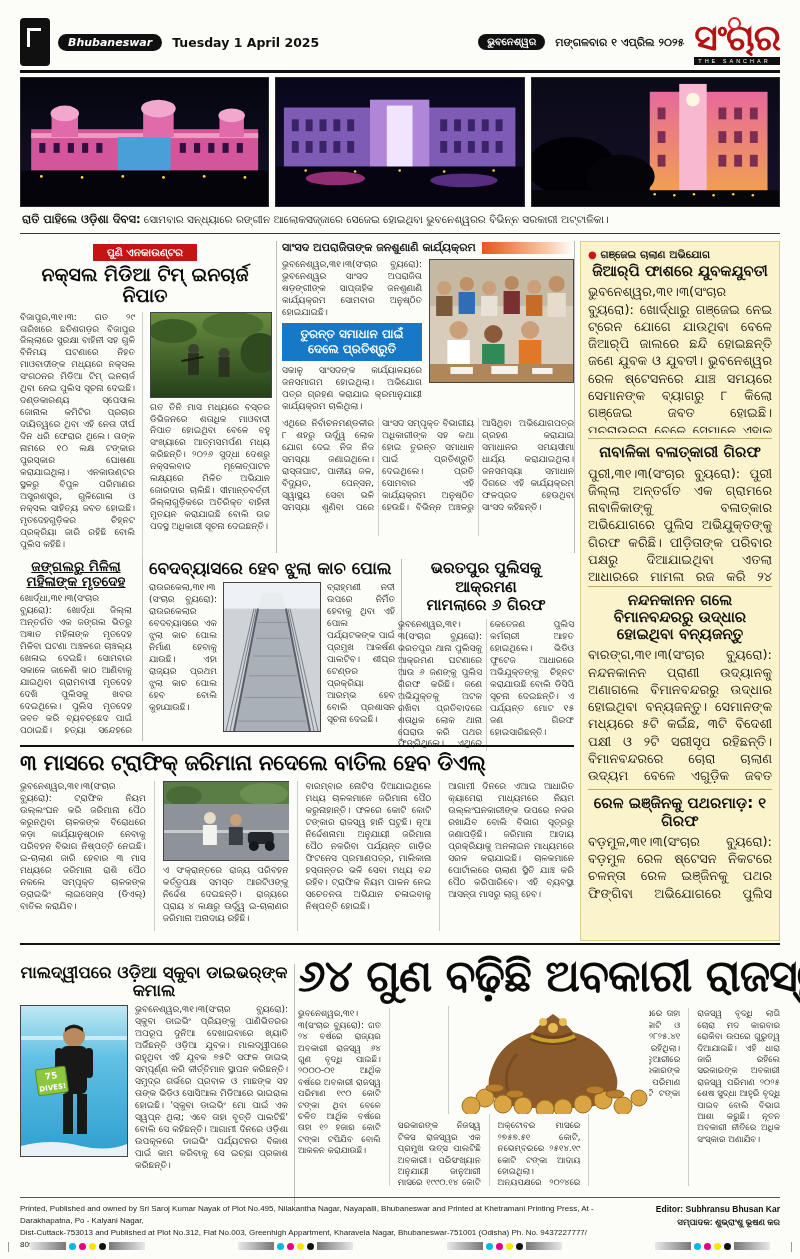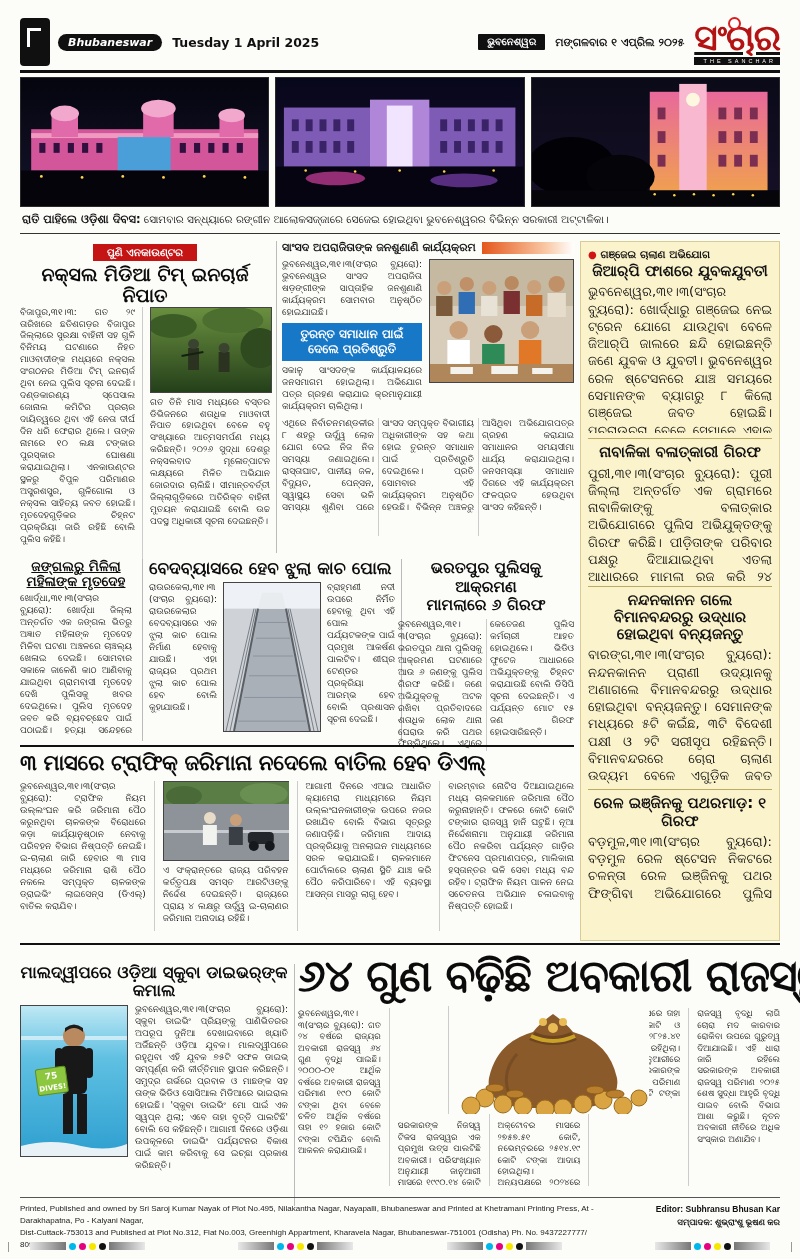--- a/index.html
+++ b/index.html
@@ -6,23 +6,23 @@
   #page{position:relative;width:800px;height:1259px;margin:0 auto;background:#fcfcf9;
         font-family:"DejaVu Sans",sans-serif;color:#111;overflow:hidden;}
   .abs{position:absolute;}
   
   .hdr{top:16px;left:20px;right:20px;height:52px;display:flex;align-items:center;}
   .corner{width:30px;height:48px;background:#101010;border-radius:4px;position:relative;flex:0 0 auto;}
   .corner span{position:absolute;left:7px;top:10px;width:11px;height:16px;border-left:3px solid #fff;border-top:3px solid #fff;}
   .pill{background:#101010;color:#fff;border-radius:9px;padding:2px 10px;font-size:11px;font-weight:bold;font-style:italic;margin-left:8px;white-space:nowrap;}
   .dateen{font-size:12.5px;font-weight:bold;margin-left:10px;white-space:nowrap;}
   .hdr-right{margin-left:auto;display:flex;align-items:center;gap:10px;}
-  .pill2{background:#101010;color:#fff;border-radius:1px;padding:2px 9px;font-size:10px;font-weight:bold;white-space:nowrap;}
+  .pill2{background:#101010;color:#fff;border-radius:8px;padding:2px 9px;font-size:10px;font-weight:bold;white-space:nowrap;}
   .dateod{font-size:11px;font-weight:bold;white-space:nowrap;}
-  .logo-wrap{text-align:right;position:relative;padding-top:2px;text-decoration:underline;}
+  .logo-wrap{text-align:left;position:relative;padding-top:2px;}
   .logo{font-size:36px;font-weight:bold;color:#b31312;line-height:0.95;letter-spacing:-1px;}
   .logo-dot{position:absolute;top:-2px;left:34px;width:9px;height:9px;border:2.5px solid #d81f1f;border-radius:50%;background:#fff;}
   .logo-sub{background:#101010;color:#fff;font-size:5.5px;letter-spacing:3px;padding:1px 4px;margin-top:1px;font-family:"Liberation Sans",sans-serif;}
   .rule1{top:70px;left:20px;right:20px;height:3px;background:#101010;}
   
   .photos{top:77px;left:20px;right:20px;height:130px;display:flex;gap:6px;}
   .photo{flex:1;border:1px solid #2a2a2a;overflow:hidden;background:#050510;}
   .photo svg{display:block;width:100%;height:100%;}
   .caption{top:212px;left:22px;right:20px;font-size:10.5px;}
   .caption b{font-size:11.5px;}
@@ -32,27 +32,27 @@
   .hl{font-weight:bold;color:#0b0b0b;line-height:1.12;}
   .ctr{text-align:center;}
   .redtag{display:inline-block;background:#c41414;color:#fff;font-weight:bold;font-size:10.5px;padding:2px 14px;}
   .bluebox{background:#1878c8;color:#fff;font-weight:bold;font-size:12px;text-align:center;padding:4px 2px;line-height:1.25;margin:4px 0;}
   .kickrow{display:flex;align-items:center;gap:6px;}
   .kick{font-weight:bold;font-size:11px;white-space:nowrap;}
   .kickbar{flex:1;height:12px;background:linear-gradient(90deg,#e4571b,#f9c9a6 70%,#fff);}
   
   .naxal{top:241px;left:20px;width:250px;height:312px;padding-right:6px;border-right:1px solid #bbb;}
   .naxal .hl{font-size:19px;margin-top:3px;}
-  .naxal-cols{display:flex;gap:7px;height:252px;}
+  .naxal-cols{display:flex;gap:7px;margin-top:5px;height:252px;}
   .naxal-cols .c1{flex:0 0 46%;}
   .naxal-cols .c2{flex:1;border-left:1px solid #ccc;padding-left:7px;}
   .naxal-cols .ph{width:100%;height:84px;border:1px solid #444;margin-bottom:4px;}
   .naxal-cols .ph svg{display:block;width:100%;height:100%;}
   
-  .hearing{top:241px;left:282px;width:292px;height:312px;padding-right:6px;border-right:1px solid #bbb;}
+  .hearing{top:241px;left:282px;width:292px;height:312px;border-right:1px solid #bbb;}
   .hearing .hl{font-size:23px;margin-top:3px;letter-spacing:-0.5px;}
   .hear-row{display:flex;gap:7px;margin-top:5px;}
   .hear-left{flex:0 0 140px;}
   .hear-ph{flex:1;height:122px;border:1px solid #444;}
   .hear-ph svg{display:block;width:100%;height:100%;}
   .hear-b2{margin-top:5px;columns:3;column-gap:8px;column-rule:1px solid #ccc;height:118px;}
   
   .yellow{top:241px;left:580px;width:200px;height:700px;background:#fbf3cb;border:1px solid #d8cc93;box-sizing:border-box;padding:6px 7px;overflow:hidden;}
   .ystory{border-bottom:1px solid #b9ab64;padding-bottom:5px;margin-bottom:5px;}
   .ystory:last-child{border-bottom:none;}
@@ -439,22 +439,22 @@
               <rect x="39" y="43" width="14" height="20" fill="#f2f2ee"></rect>
             <circle cx="72" cy="38" r="6" fill="#caa07a"></circle>
               <rect x="65" y="45" width="14" height="18" fill="#3a3f46"></rect>
             <rect x="84" y="50" width="26" height="12" rx="4" fill="#23272c"></rect>
             <circle cx="90" cy="64" r="5" fill="#15181c"></circle>
               <circle cx="106" cy="64" r="5" fill="#15181c"></circle>
           </svg>
         </div>
         <div class="bt">ଏ ସଂକ୍ରାନ୍ତରେ ରାଜ୍ୟ ପରିବହନ କର୍ତ୍ତୃପକ୍ଷ ସମସ୍ତ ଆରଟିଓଙ୍କୁ ନିର୍ଦ୍ଦେଶ ଦେଇଛନ୍ତି। ରାଜ୍ୟରେ ପ୍ରାୟ ୪ ଲକ୍ଷରୁ ଊର୍ଦ୍ଧ୍ୱ ଇ-ଚାଲାଣର ଜରିମାନା ଅନାଦାୟ ରହିଛି।</div>
       </div>
+      <div class="bt">ବାରମ୍ବାର ନୋଟିସ ଦିଆଯାଇଥିଲେ ମଧ୍ୟ ଚାଳକମାନେ ଜରିମାନା ପୈଠ କରୁନାହାନ୍ତି। ଫଳରେ କୋଟି କୋଟି ଟଙ୍କାର ରାଜସ୍ୱ ହାନି ଘଟୁଛି। ନୂଆ ନିର୍ଦ୍ଦେଶନାମା ଅନୁଯାୟୀ ଜରିମାନା ପୈଠ ନକରିବା ପର୍ଯ୍ୟନ୍ତ ଗାଡ଼ିର ଫିଟନେସ ପ୍ରମାଣପତ୍ର, ମାଲିକାନା ହସ୍ତାନ୍ତର ଭଳି ସେବା ମଧ୍ୟ ବନ୍ଦ ରହିବ। ଟ୍ରାଫିକ ନିୟମ ପାଳନ ନେଇ ସଚେତନତା ଅଭିଯାନ ଚଳାଇବାକୁ ନିଷ୍ପତ୍ତି ହୋଇଛି।</div>
       <div class="bt">ଆଗାମୀ ଦିନରେ ଏଆଇ ଆଧାରିତ କ୍ୟାମେରା ମାଧ୍ୟମରେ ନିୟମ ଉଲ୍ଲଂଘନକାରୀଙ୍କ ଉପରେ ନଜର ରଖାଯିବ ବୋଲି ବିଭାଗ ସୂତ୍ରରୁ ଜଣାପଡ଼ିଛି। ଜରିମାନା ଆଦାୟ ପ୍ରକ୍ରିୟାକୁ ଅନଲାଇନ ମାଧ୍ୟମରେ ସରଳ କରାଯାଇଛି। ଚାଳକମାନେ ପୋର୍ଟାଲରେ ଚାଲାଣ ସ୍ଥିତି ଯାଞ୍ଚ କରି ପୈଠ କରିପାରିବେ। ଏହି ବ୍ୟବସ୍ଥା ଆସନ୍ତା ମାସରୁ ଲାଗୁ ହେବ।</div>
-      <div class="bt">ବାରମ୍ବାର ନୋଟିସ ଦିଆଯାଇଥିଲେ ମଧ୍ୟ ଚାଳକମାନେ ଜରିମାନା ପୈଠ କରୁନାହାନ୍ତି। ଫଳରେ କୋଟି କୋଟି ଟଙ୍କାର ରାଜସ୍ୱ ହାନି ଘଟୁଛି। ନୂଆ ନିର୍ଦ୍ଦେଶନାମା ଅନୁଯାୟୀ ଜରିମାନା ପୈଠ ନକରିବା ପର୍ଯ୍ୟନ୍ତ ଗାଡ଼ିର ଫିଟନେସ ପ୍ରମାଣପତ୍ର, ମାଲିକାନା ହସ୍ତାନ୍ତର ଭଳି ସେବା ମଧ୍ୟ ବନ୍ଦ ରହିବ। ଟ୍ରାଫିକ ନିୟମ ପାଳନ ନେଇ ସଚେତନତା ଅଭିଯାନ ଚଳାଇବାକୁ ନିଷ୍ପତ୍ତି ହୋଇଛି।</div>
     </div>
   </div>
 
   <div class="abs rule4"></div>
 
   <div class="abs scuba">
     <div class="hl">ମାଲଦ୍ୱୀପରେ ଓଡ଼ିଆ ସ୍କୁବା ଡାଇଭର୍‌ଙ୍କ କମାଲ</div>
     <div class="scuba-ph">
       <svg viewBox="0 0 106 150" preserveAspectRatio="none">
         <defs>

